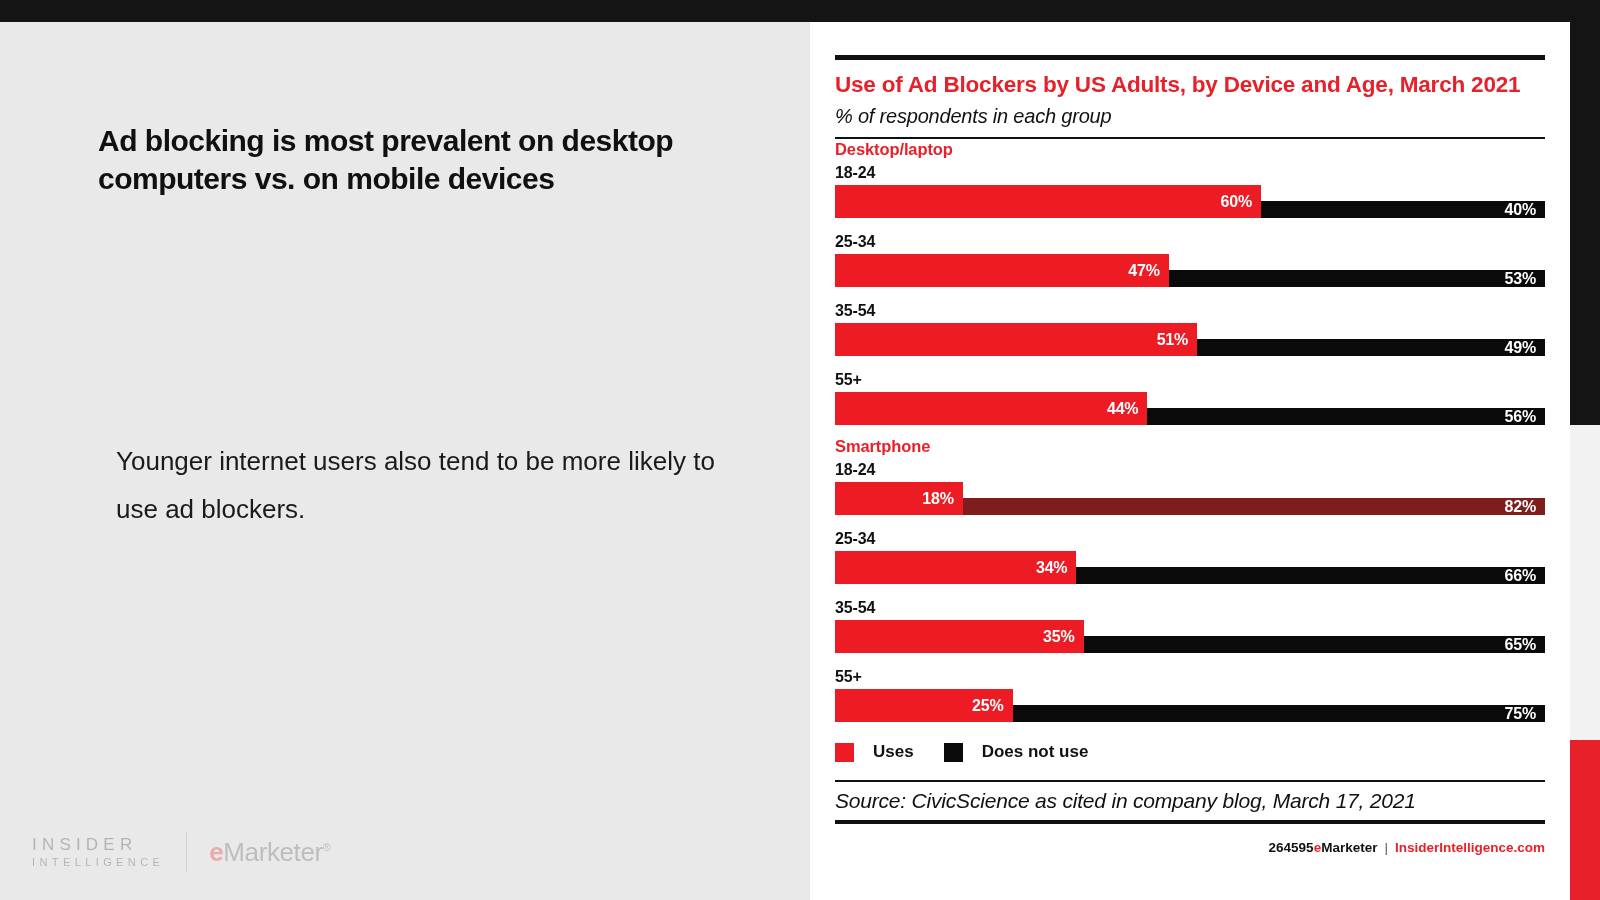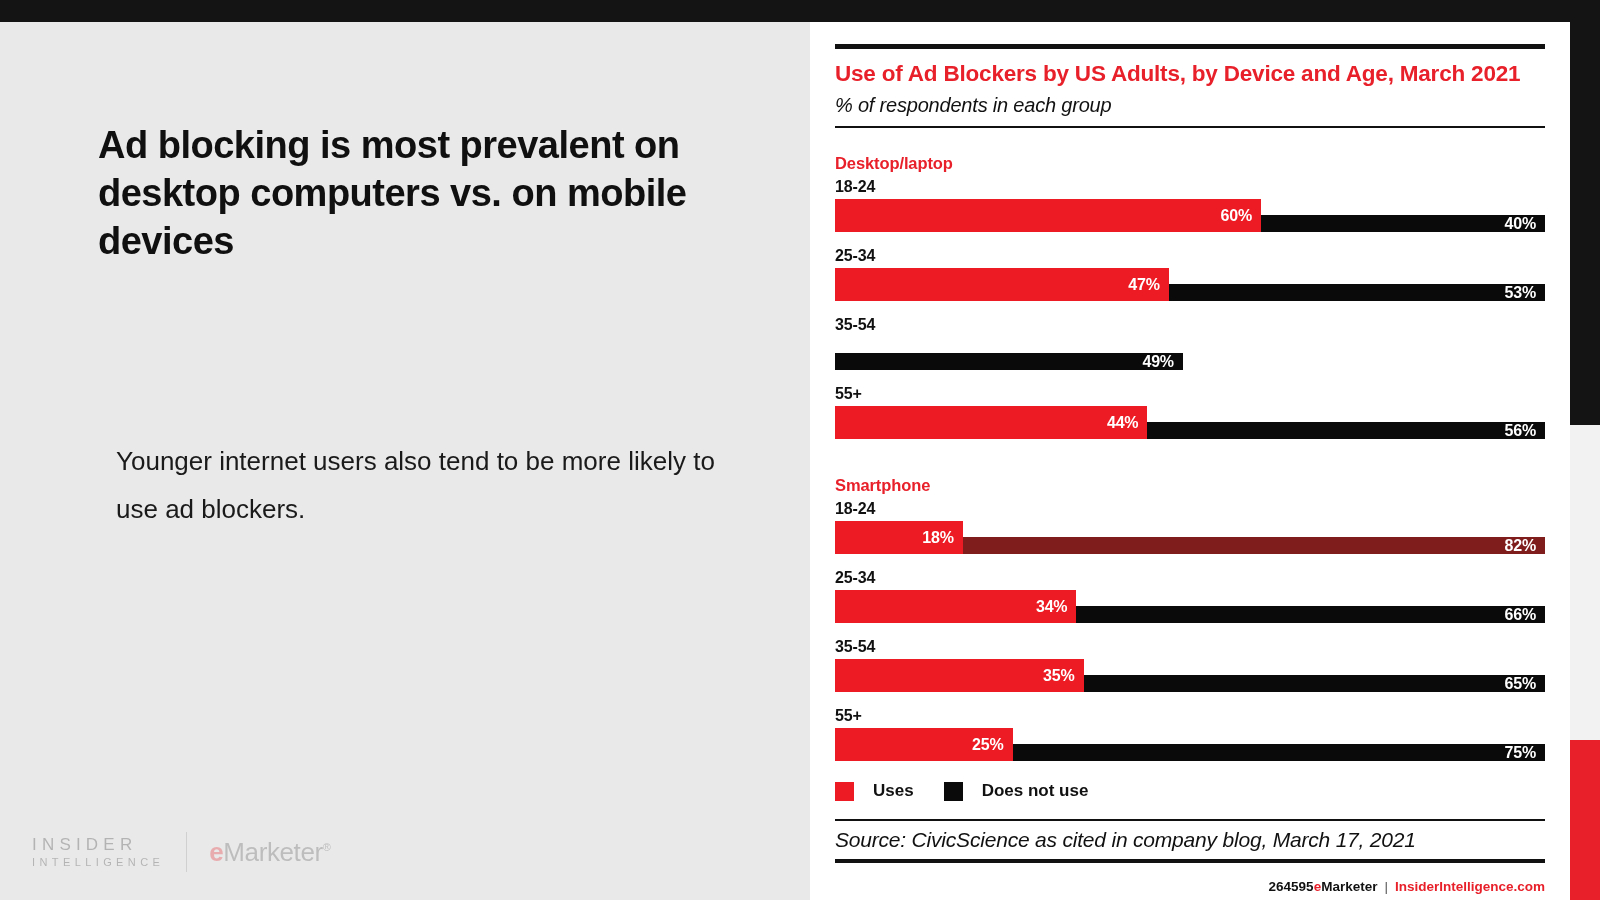--- a/index.html
+++ b/index.html
@@ -17,21 +17,21 @@
     background:#141414;
   }
 
   
   .left-panel{
     position:absolute; left:0; top:22px; width:810px; height:878px;
     background:#e9e9e9;
   }
   .headline{
     position:absolute; left:98px; top:100px; width:660px;
-    font-size:38px; font-weight:bold; line-height:1.26;
+    font-size:30px; font-weight:bold; line-height:1.26;
     color:#101010; letter-spacing:-0.5px;
   }
   .subcopy{
     position:absolute; left:116px; top:415px; width:600px;
     font-size:26px; line-height:1.85; color:#1a1a1a; font-weight:400;
   }
 
   
   .brandbar{
     position:absolute; left:32px; bottom:28px;
@@ -47,38 +47,38 @@
 
   
   .strip{ position:absolute; right:0; width:30px; }
   .strip-black{ top:0;   height:425px; background:#141414; }
   .strip-gray { top:425px; height:315px; background:#f2f2f2; }
   .strip-red  { top:740px; height:160px; background:#e8202a; }
 
   
   .card{
     position:absolute; left:810px; top:22px; width:760px; height:878px;
-    background:#ffffff; padding:4px 25px;
+    background:#ffffff; padding:15px 25px;
   }
   .rule-top{ height:5px; background:#111; margin-top:18px; }
   .rule-thin{ height:2px; background:#111; }
   .rule-thick{ height:4px; background:#111; }
 
   .chart-title{
     color:#e8202a; font-size:22.5px; font-weight:bold;
     line-height:1.25; margin-top:11px; letter-spacing:-0.2px;
   }
   .chart-sub{
     font-size:20px; font-style:italic; color:#111;
     margin-top:6px; margin-bottom:9px; letter-spacing:-0.2px;
   }
 
   .group-label{
     color:#e8202a; font-size:16.5px; font-weight:bold;
-    margin-top:26px; letter-spacing:-0.1px;
+    margin-top:1px; letter-spacing:-0.1px;
   }
   .series-label{
     font-size:16px; font-weight:bold; color:#111;
     margin-top:5px; margin-bottom:3px; letter-spacing:-0.1px;
   }
   .bar-row{ display:flex; height:33px; width:100%; }
   .seg{
     display:flex; align-items:center; justify-content:flex-end;
     color:#fff; font-size:16px; font-weight:bold; padding-right:9px;
     letter-spacing:-0.2px; overflow:hidden;
@@ -149,20 +149,21 @@
       </div>
       <div class="row-gap"></div>
       <div class="series-label">25-34</div>
       <div class="bar-row">
         <div class="seg uses" style="width: 47%; background: rgb(237, 28, 36);">47%</div>
         <div class="seg notuses" style="width: 53%; background: rgb(10, 10, 10);">53%</div>
       </div>
       <div class="row-gap"></div>
       <div class="series-label">35-54</div>
       <div class="bar-row">
+        <div class="seg uses" style="width: 51%; background: rgb(237, 28, 36);">51%</div>
         <div class="seg notuses" style="width: 49%; background: rgb(10, 10, 10);">49%</div>
       </div>
       <div class="row-gap"></div>
       <div class="series-label">55+</div>
       <div class="bar-row">
         <div class="seg uses" style="width: 44%; background: rgb(237, 28, 36);">44%</div>
         <div class="seg notuses" style="width: 56%; background: rgb(10, 10, 10);">56%</div>
       </div>
       <div class="group-gap"></div>
       <div class="group-label">Smartphone</div>

